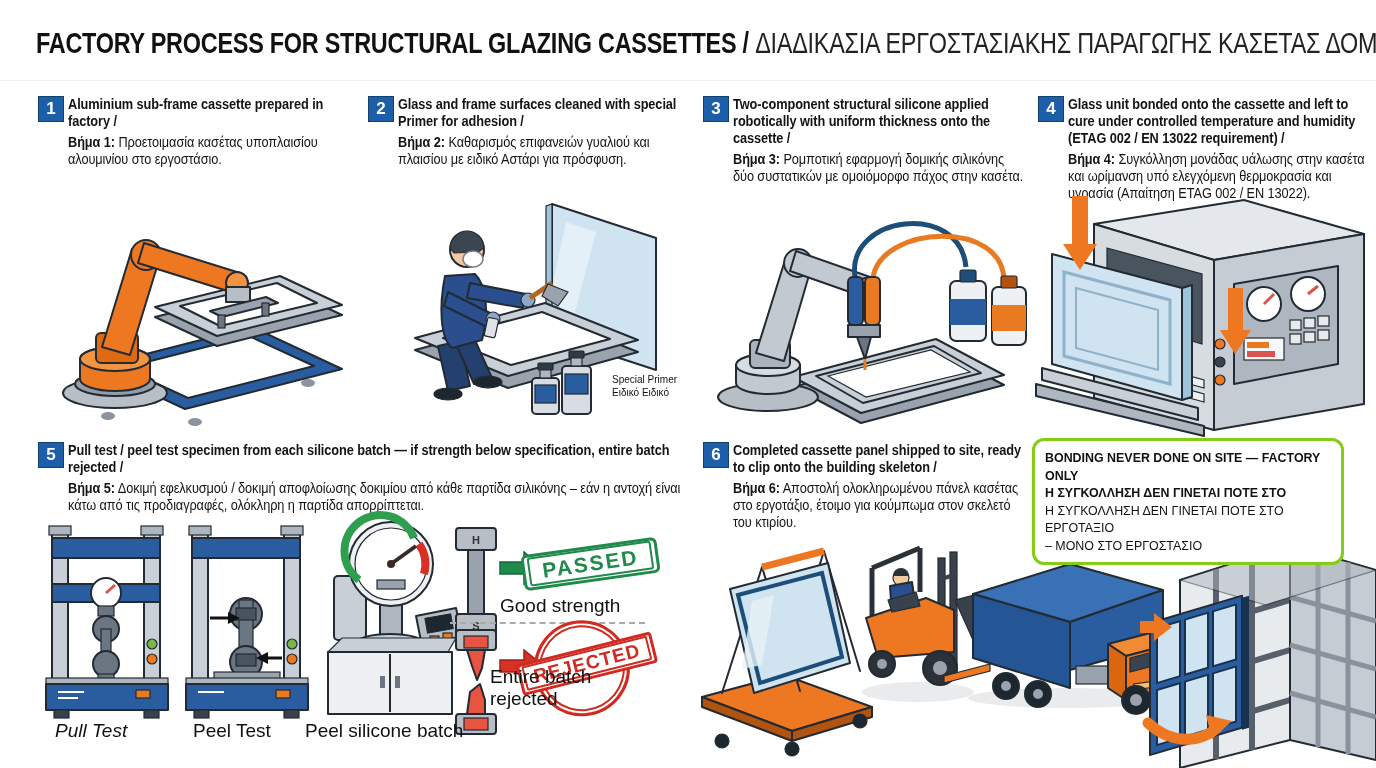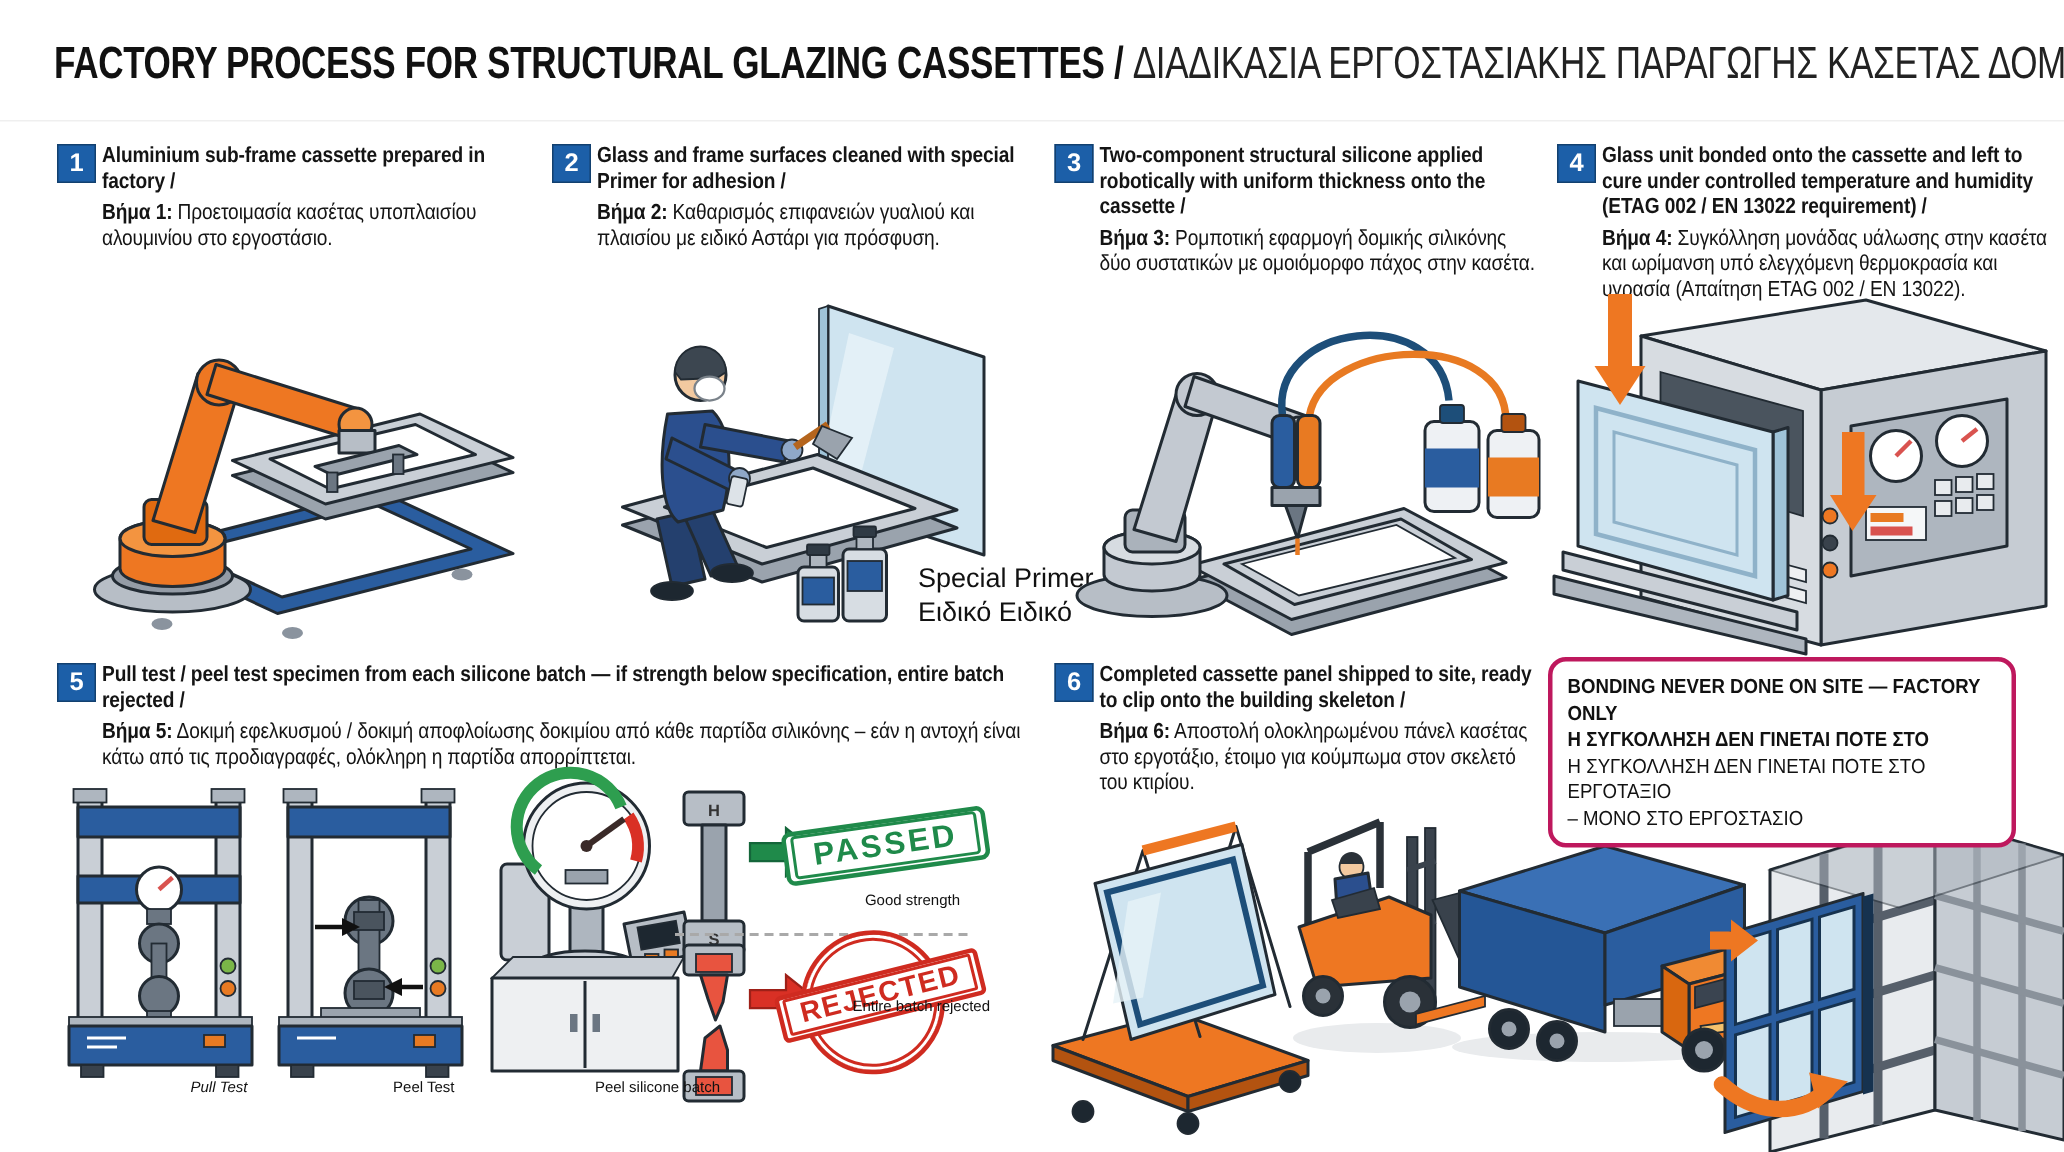--- a/index.html
+++ b/index.html
@@ -10,23 +10,23 @@
          transform:scaleX(0.78);transform-origin:0 0;letter-spacing:-0.3px;color:#111;}
   .title .en{font-weight:700;}
   .title .el{font-weight:400;color:#222;}
   .title-rule{left:0;top:80px;width:1376px;border-top:1px solid #efefef;height:0;}
   .badge{width:26px;height:26px;background:#1c5fa8;border:1.5px solid #12406f;color:#fff;
          font-weight:700;font-size:17px;display:flex;align-items:center;justify-content:center;box-sizing:border-box;}
   .step-text{font-size:14.5px;line-height:1.17;transform:scaleX(0.88);transform-origin:0 0;letter-spacing:-0.1px;color:#141414;}
   .step-text .en{font-weight:700;}
   .step-text .el{font-weight:400;margin-top:4px;}
   .step-text .elp{font-weight:700;}
-  .cap{font-size:10px;color:#111;text-align:right;}
-  .primer-label{font-size:18px;line-height:1.25;color:#111;}
-  .warn{box-sizing:border-box;width:312px;border:3px solid #be185d;border-radius:12px;background:#fff;
+  .cap{font-size:19px;color:#111;text-align:left;}
+  .primer-label{font-size:10px;line-height:1.25;color:#111;}
+  .warn{box-sizing:border-box;width:312px;border:3px solid #84cc16;border-radius:12px;background:#fff;
         padding:8px 10px;}
   .warn-in{font-size:13.5px;line-height:1.3;transform:scaleX(0.92);transform-origin:0 0;width:318px;color:#111;}
   .warn-in .b{font-weight:700;}
   .stamp-pass{display:inline-block;transform:rotate(-8deg);border:3px solid #1f8a4a;border-radius:6px;padding:3px;background:#fff;}
   .stamp-pass .in{border:2px solid #1f8a4a;border-radius:3px;padding:1px 12px;font-size:21px;font-weight:700;
                   letter-spacing:2px;color:#1f8a4a;}
   .stamp-rej-wrap{width:132px;height:98px;transform:rotate(-6deg);}
   .ring{position:absolute;left:16px;top:0;width:90px;height:90px;border:3px solid #cf2b20;border-radius:50%;box-shadow:inset 0 0 0 2px #fff, inset 0 0 0 4px #cf2b20;}
   .banner{position:absolute;left:0;top:28px;transform:rotate(-8deg);border:3px solid #cf2b20;border-radius:4px;padding:2px;background:#fff;}
   .banner .in{border:2px solid #cf2b20;border-radius:2px;padding:0 8px;font-size:19px;font-weight:700;letter-spacing:1px;color:#cf2b20;}

